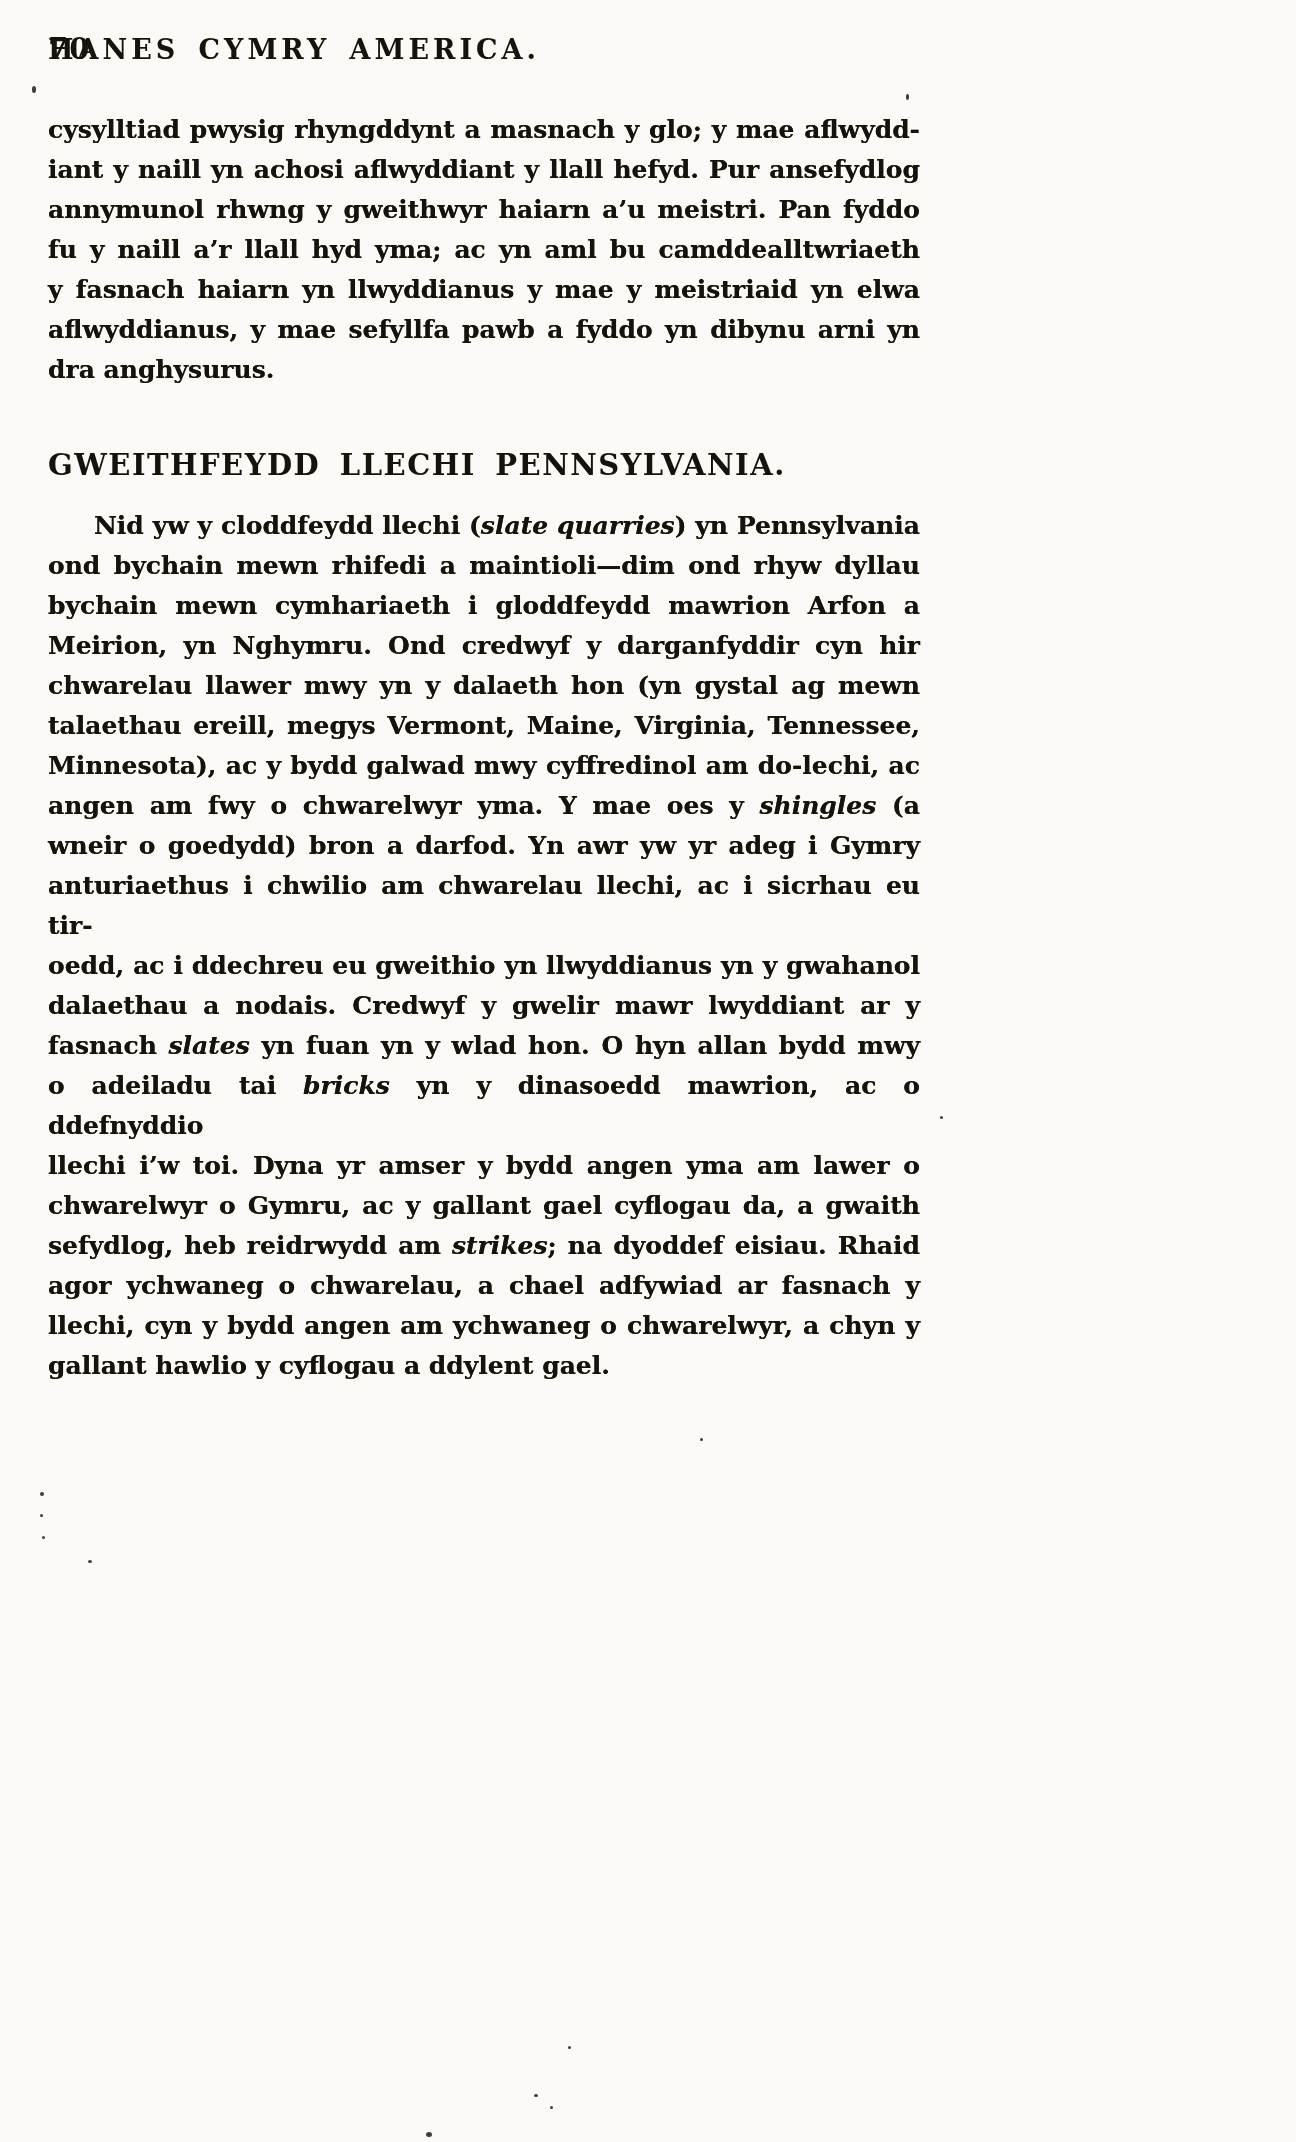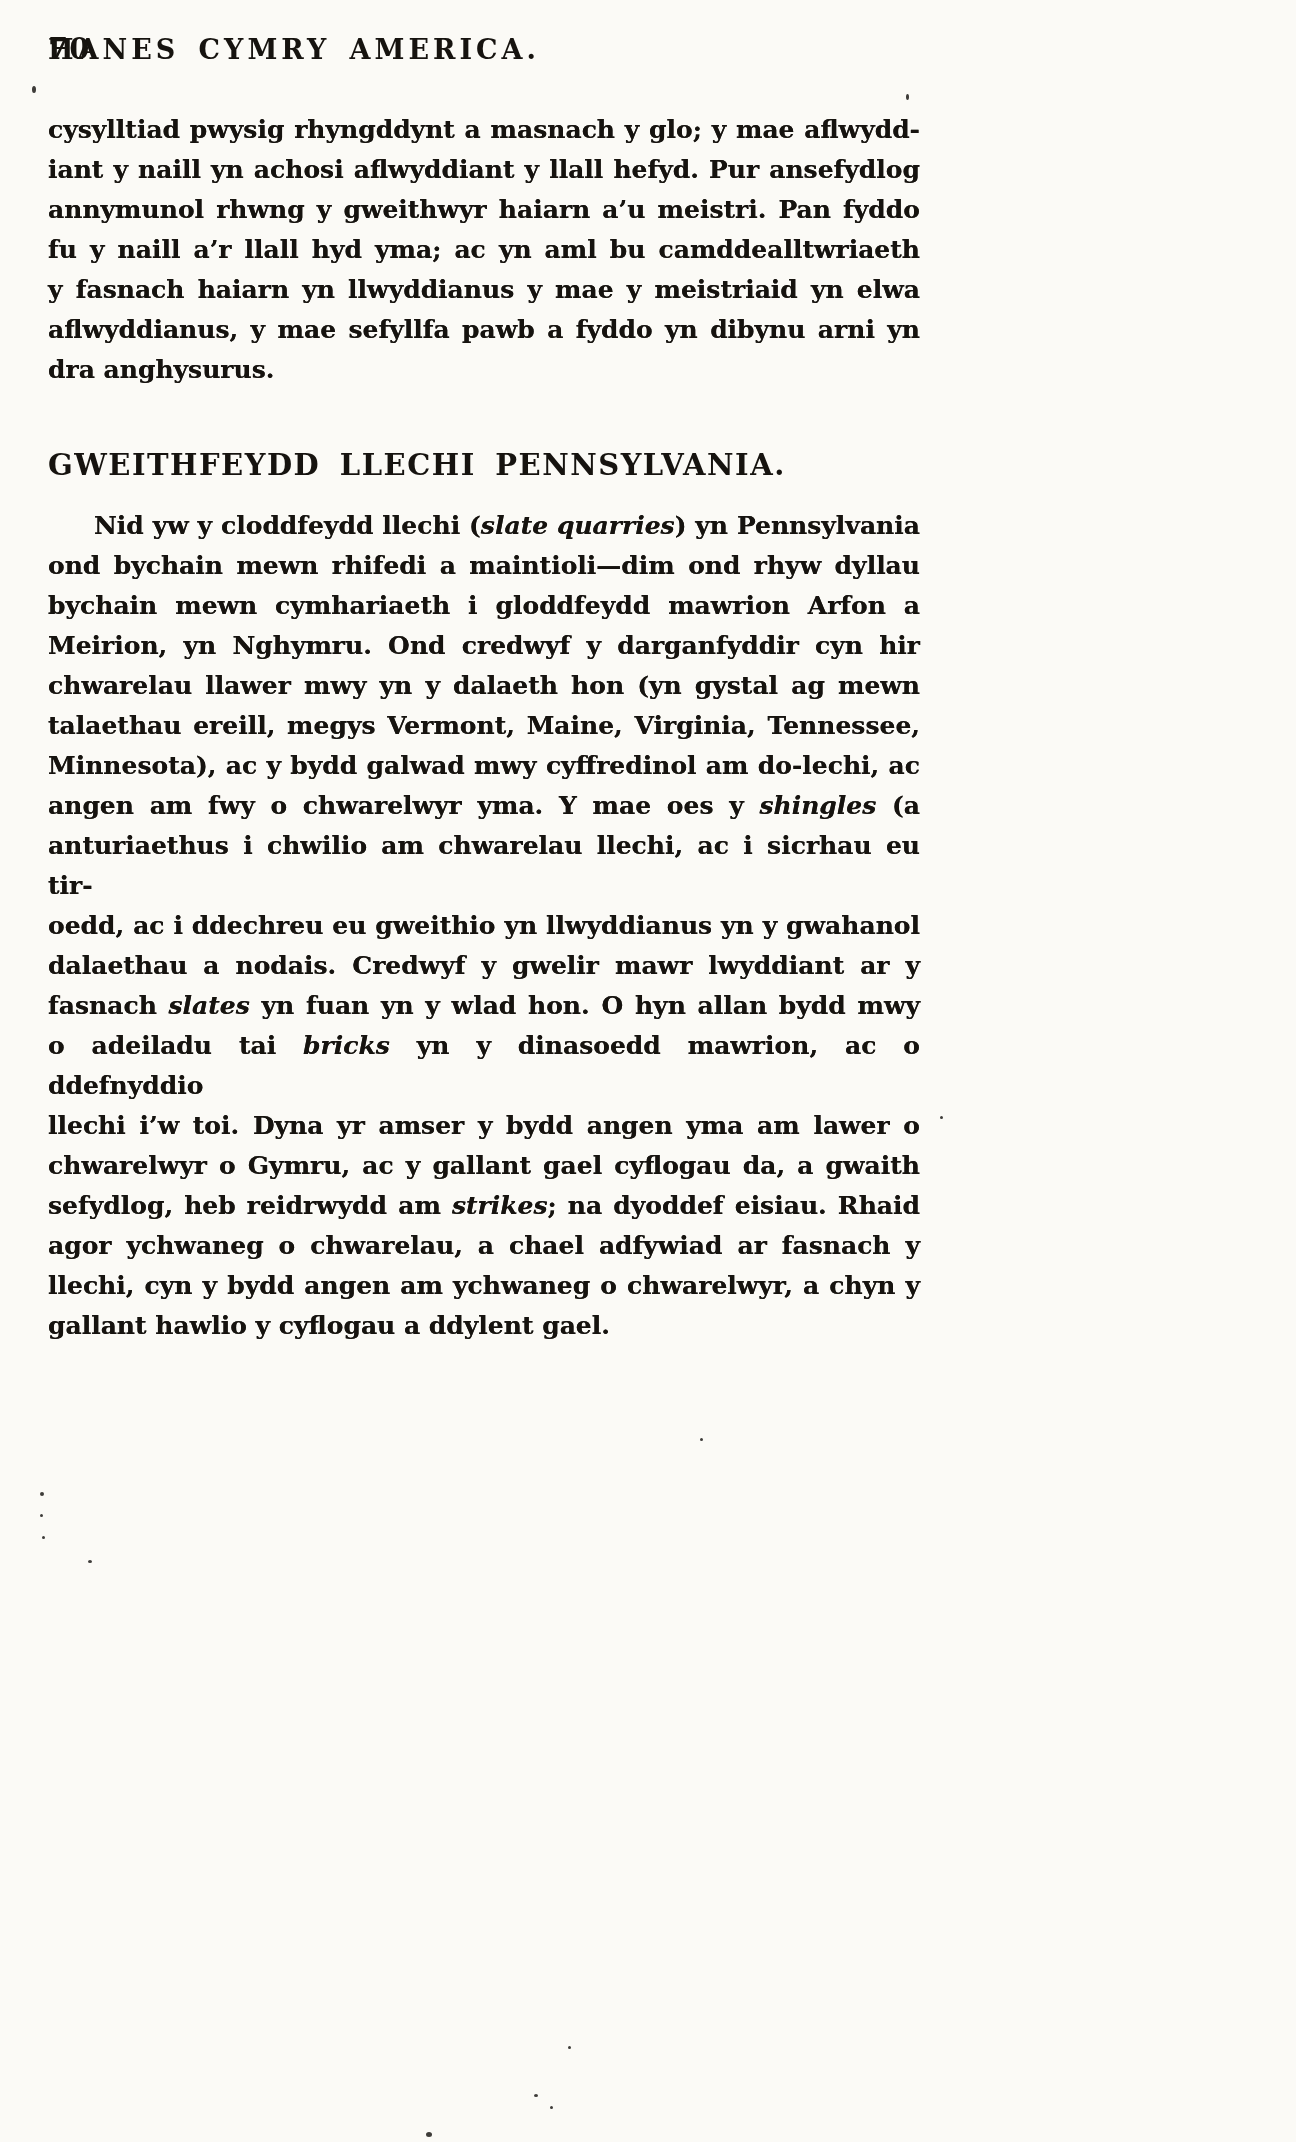--- a/index.html
+++ b/index.html
@@ -90,20 +90,21 @@
 
     <div class="paragraph" id="paragraph-2">
         <div class="line"><span>Nid yw y cloddfeydd llechi (</span><i>slate quarries</i><span>) yn Pennsylvania</span></div>
         <div class="line"><span>ond bychain mewn rhifedi a maintioli—dim ond rhyw dyllau</span></div>
         <div class="line"><span>bychain mewn cymhariaeth i gloddfeydd mawrion Arfon a</span></div>
         <div class="line"><span>Meirion, yn Nghymru. Ond credwyf y darganfyddir cyn hir</span></div>
         <div class="line"><span>chwarelau llawer mwy yn y dalaeth hon (yn gystal ag mewn</span></div>
         <div class="line"><span>talaethau ereill, megys Vermont, Maine, Virginia, Tennessee,</span></div>
         <div class="line"><span>Minnesota), ac y bydd galwad mwy cyffredinol am do-lechi, ac</span></div>
         <div class="line"><span>angen am fwy o chwarelwyr yma. Y mae oes y </span><i>shingles</i><span> (a</span></div>
+        <div class="line"><span>wneir o goedydd) bron a darfod. Yn awr yw yr adeg i Gymry</span></div>
         <div class="line"><span>anturiaethus i chwilio am chwarelau llechi, ac i sicrhau eu tir-</span></div>
         <div class="line"><span>oedd, ac i ddechreu eu gweithio yn llwyddianus yn y gwahanol</span></div>
         <div class="line"><span>dalaethau a nodais. Credwyf y gwelir mawr lwyddiant ar y</span></div>
         <div class="line"><span>fasnach </span><i>slates</i><span> yn fuan yn y wlad hon. O hyn allan bydd mwy</span></div>
         <div class="line"><span>o adeiladu tai </span><i>bricks</i><span> yn y dinasoedd mawrion, ac o ddefnyddio</span></div>
         <div class="line"><span>llechi i’w toi. Dyna yr amser y bydd angen yma am lawer o</span></div>
         <div class="line"><span>chwarelwyr o Gymru, ac y gallant gael cyflogau da, a gwaith</span></div>
         <div class="line"><span>sefydlog, heb reidrwydd am </span><i>strikes</i><span>; na dyoddef eisiau. Rhaid</span></div>
         <div class="line"><span>agor ychwaneg o chwarelau, a chael adfywiad ar fasnach y</span></div>
         <div class="line"><span>llechi, cyn y bydd angen am ychwaneg o chwarelwyr, a chyn y</span></div>

